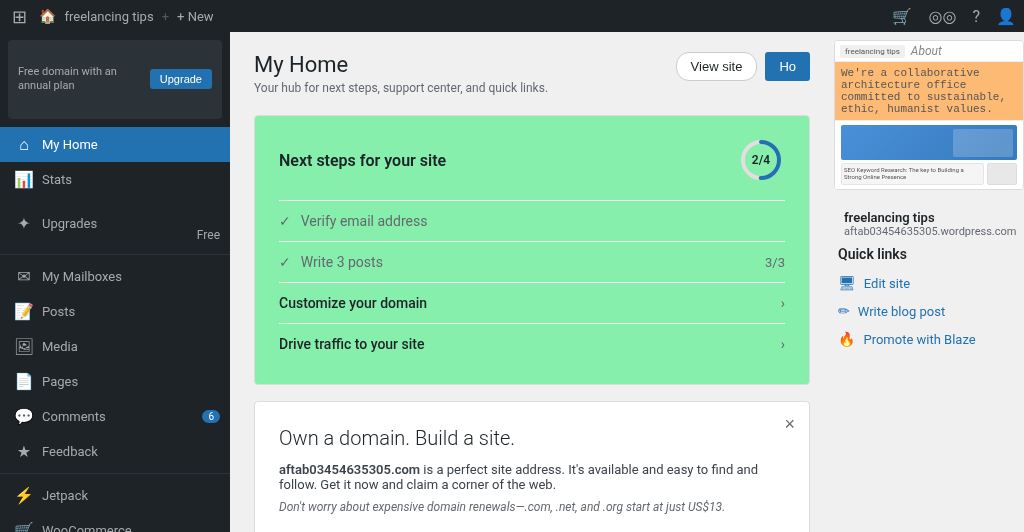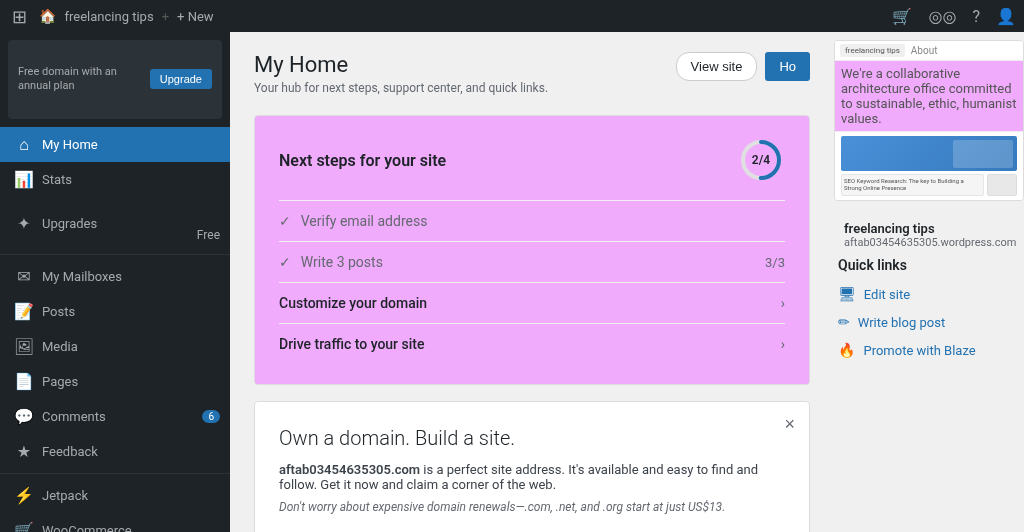--- a/index.html
+++ b/index.html
@@ -35,21 +35,21 @@
     
     .main { flex: 1; overflow-y: auto; padding: 20px 24px; background: #f0f0f1; }
     .page-header { display: flex; align-items: flex-start; justify-content: space-between; margin-bottom: 20px; }
     .page-title { font-size: 22px; font-weight: 400; color: #1d2327; }
     .page-subtitle { color: #646970; font-size: 12px; margin-top: 4px; }
     .page-header-actions { display: flex; gap: 8px; }
     .btn-view-site { background: #fff; border: 1px solid #ccc; color: #1d2327; padding: 6px 14px; border-radius: 13px; cursor: pointer; font-size: 13px; }
     .btn-ho { background: #2271b1; color: #fff; border: none; padding: 6px 14px; border-radius: 3px; cursor: pointer; font-size: 13px; }
 
     
-    .card { background: #f0abfc; border-radius: 4px; border: 1px solid #dcdcde; padding: 20px 24px; margin-bottom: 16px; }
+    .card { background: #86efac; border-radius: 4px; border: 1px solid #dcdcde; padding: 20px 24px; margin-bottom: 16px; }
 
     
     .next-steps-header { display: flex; align-items: center; justify-content: space-between; margin-bottom: 16px; }
     .next-steps-title { font-size: 16px; font-weight: 600; color: #1d2327; }
     .progress-circle { width: 48px; height: 48px; position: relative; }
     .progress-circle svg { transform: rotate(-90deg); }
     .progress-circle .track { fill: none; stroke: #e0e0e0; stroke-width: 4; }
     .progress-circle .fill { fill: none; stroke: #2271b1; stroke-width: 4; stroke-dasharray: 113; stroke-dashoffset: 56.5; stroke-linecap: round; }
     .progress-label { position: absolute; top: 50%; left: 50%; transform: translate(-50%, -50%); font-size: 12px; font-weight: 600; color: #1d2327; }
 
@@ -231,23 +231,23 @@
       </div>
       <div class="domain-banner-note">Don't worry about expensive domain renewals—.com, .net, and .org start at just US$13.</div>
     </div>
   </div>
 
   <div class="right-panel">
 
     <div class="site-preview">
       <div style="background:#fff; border-bottom:1px solid #eee; display:flex; align-items:center; padding:3px 5px; gap:6px;">
         <span style="font-size:8px; color:#555; background:#f0f0f1; padding:2px 5px; border-radius:2px;">freelancing tips</span>
-        <span style="font-size:10px; color:#888;">About</span>
-      </div>
-      <div style="padding:5px 6px; font-size:13px; color:#555; background:#f0abfc; border-bottom:1px solid #eee;">We're a collaborative architecture office committed to sustainable, ethic, humanist values.</div>
+        <span style="font-size:12px; color:#888;font-style:italic;">About</span>
+      </div>
+      <div style="padding:5px 6px; font-size:11px; color:#555; background:#fdba74; border-bottom:1px solid #eee;font-family:Liberation Mono, monospace;">We're a collaborative architecture office committed to sustainable, ethic, humanist values.</div>
       <div style="padding:4px 6px; background:#fff;">
         <div style="background:linear-gradient(135deg,#4a90d9,#357abd); height:35px; display:flex; align-items:center; justify-content:flex-end; padding:0 4px; border-radius:2px;">
           <div style="width:60px; height:28px; background:rgba(255,255,255,0.2); border-radius:2px;"></div>
         </div>
         <div style="display:flex; gap:3px; margin-top:3px;">
           <div style="flex:1; background:#f5f5f5; border:1px solid #e5e5e5; height:22px; border-radius:2px; font-size:6px; color:#555; padding:2px;">SEO Keyword Research: The key to Building a Strong Online Presence</div>
           <div style="width:30px; background:#e8e8e8; border:1px solid #ddd; height:22px; border-radius:2px;"></div>
         </div>
       </div>
     </div>

